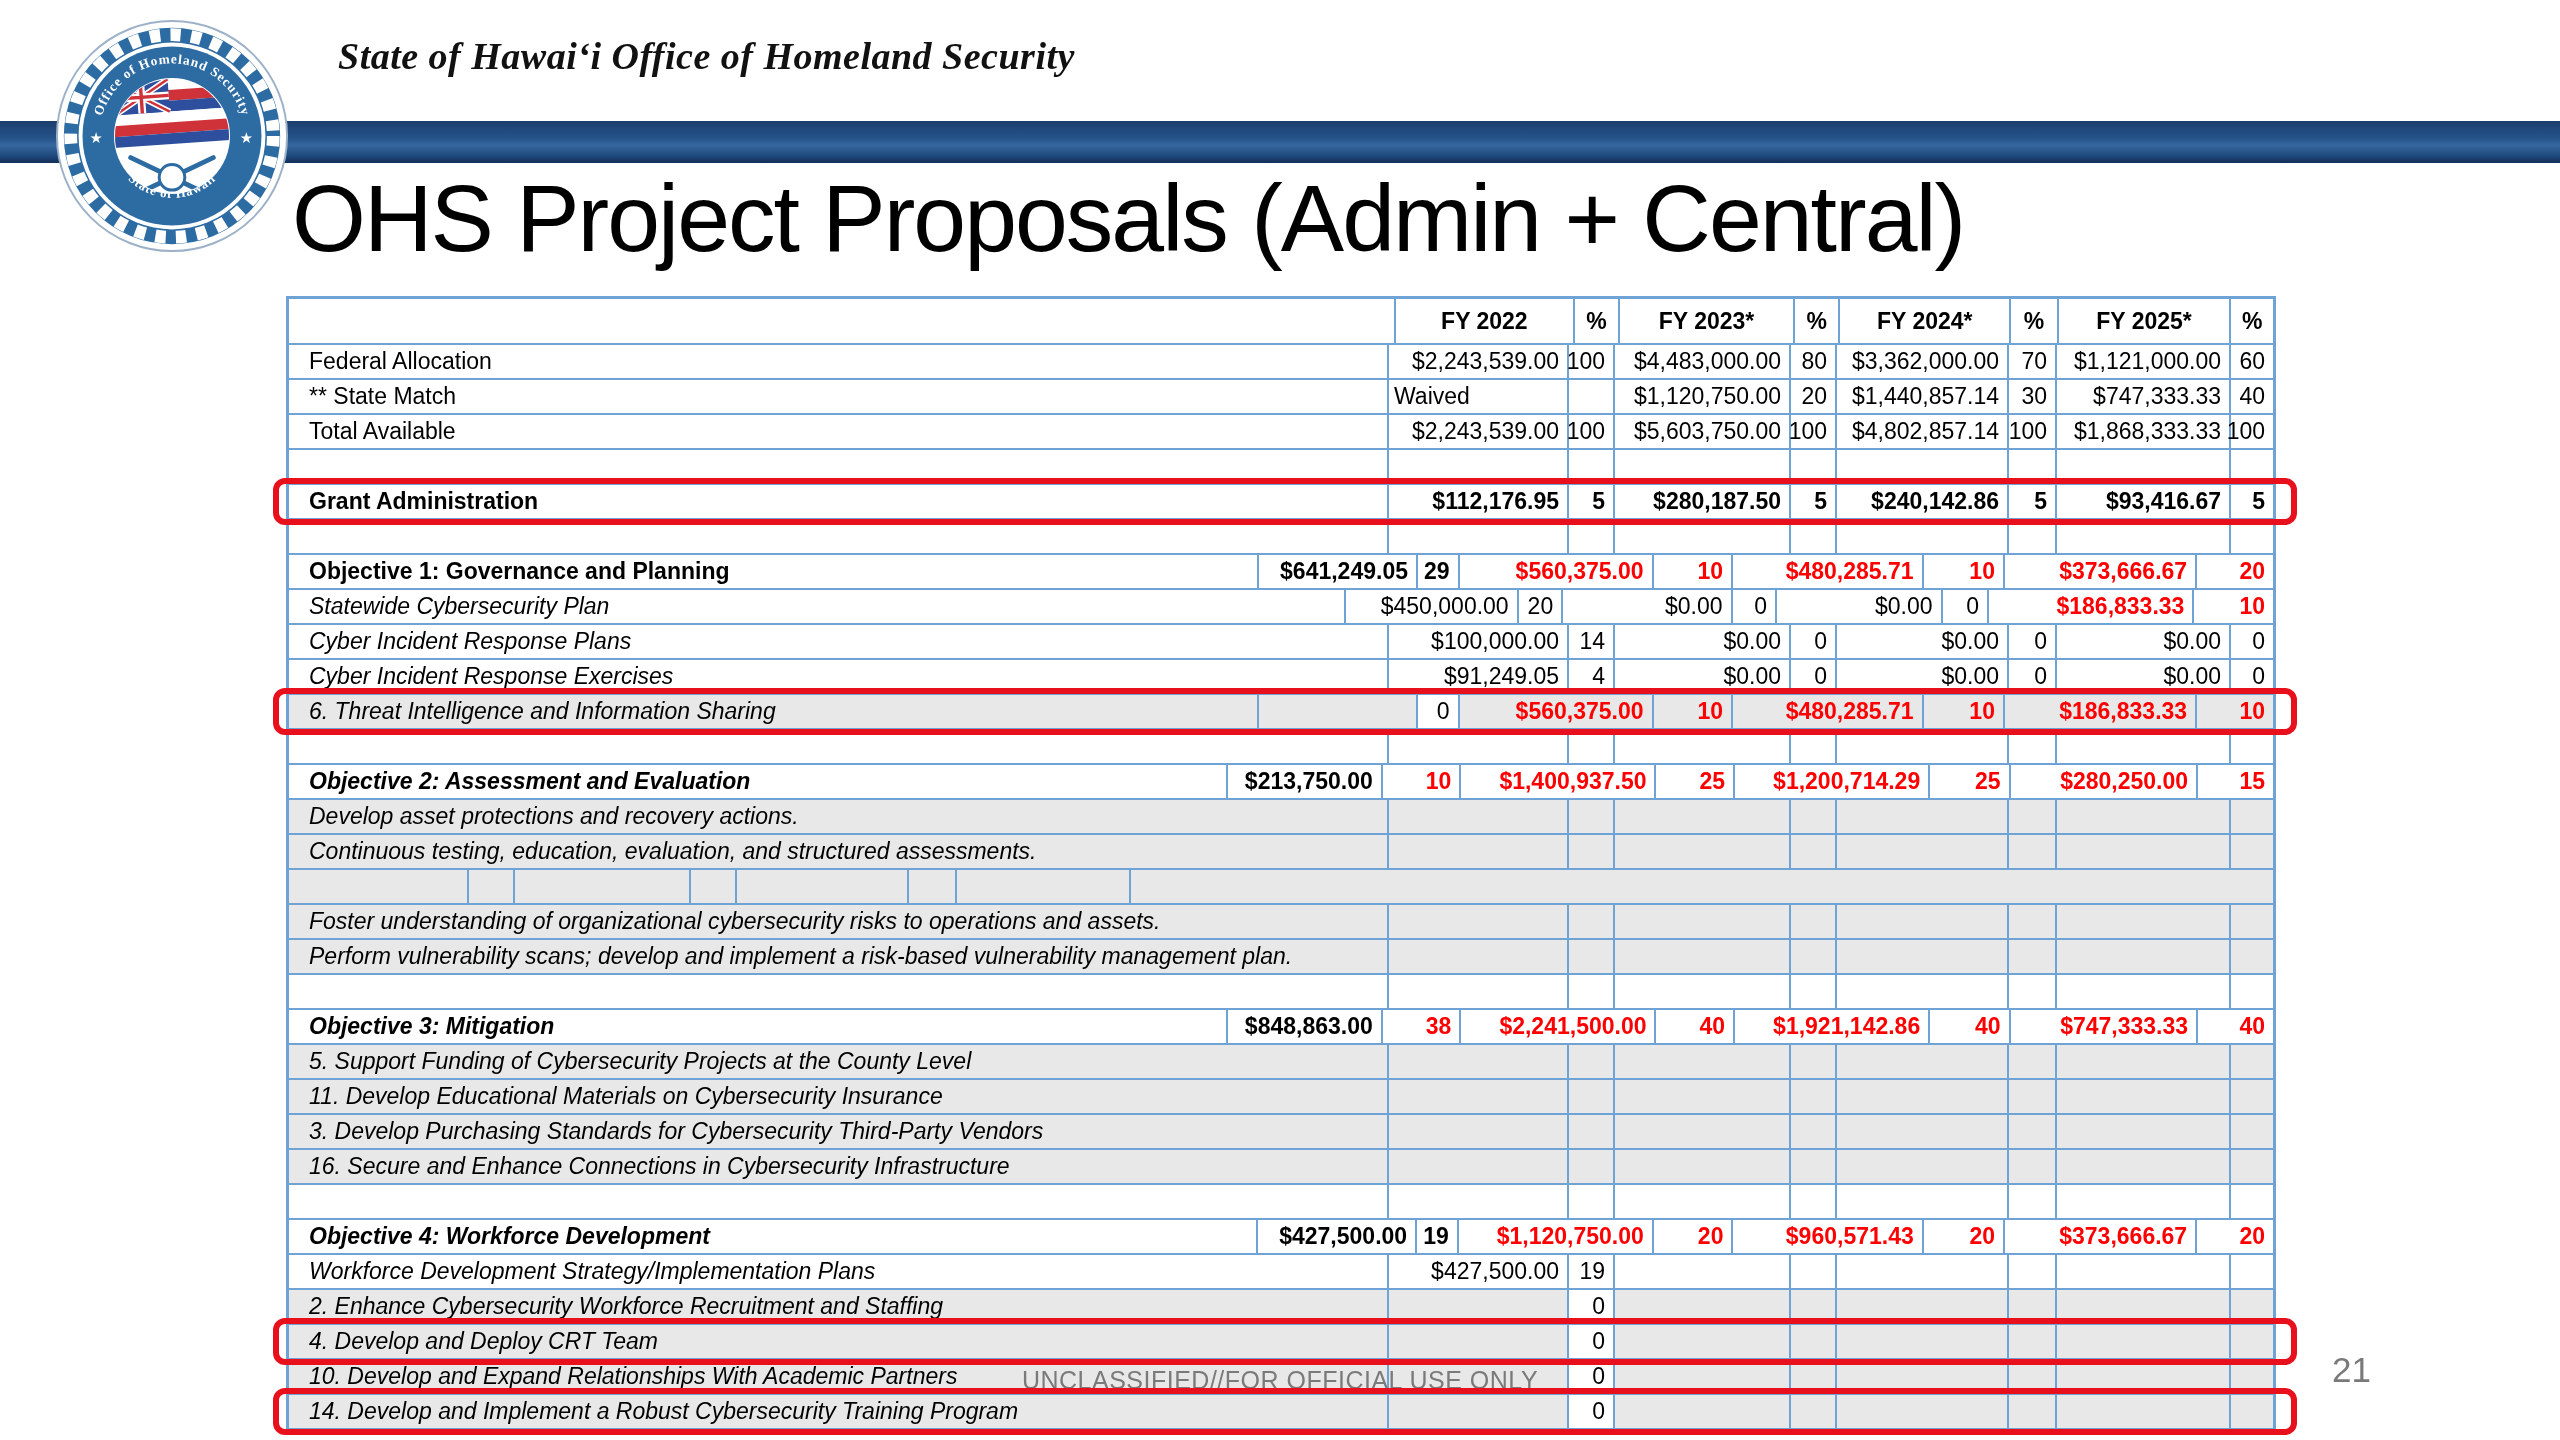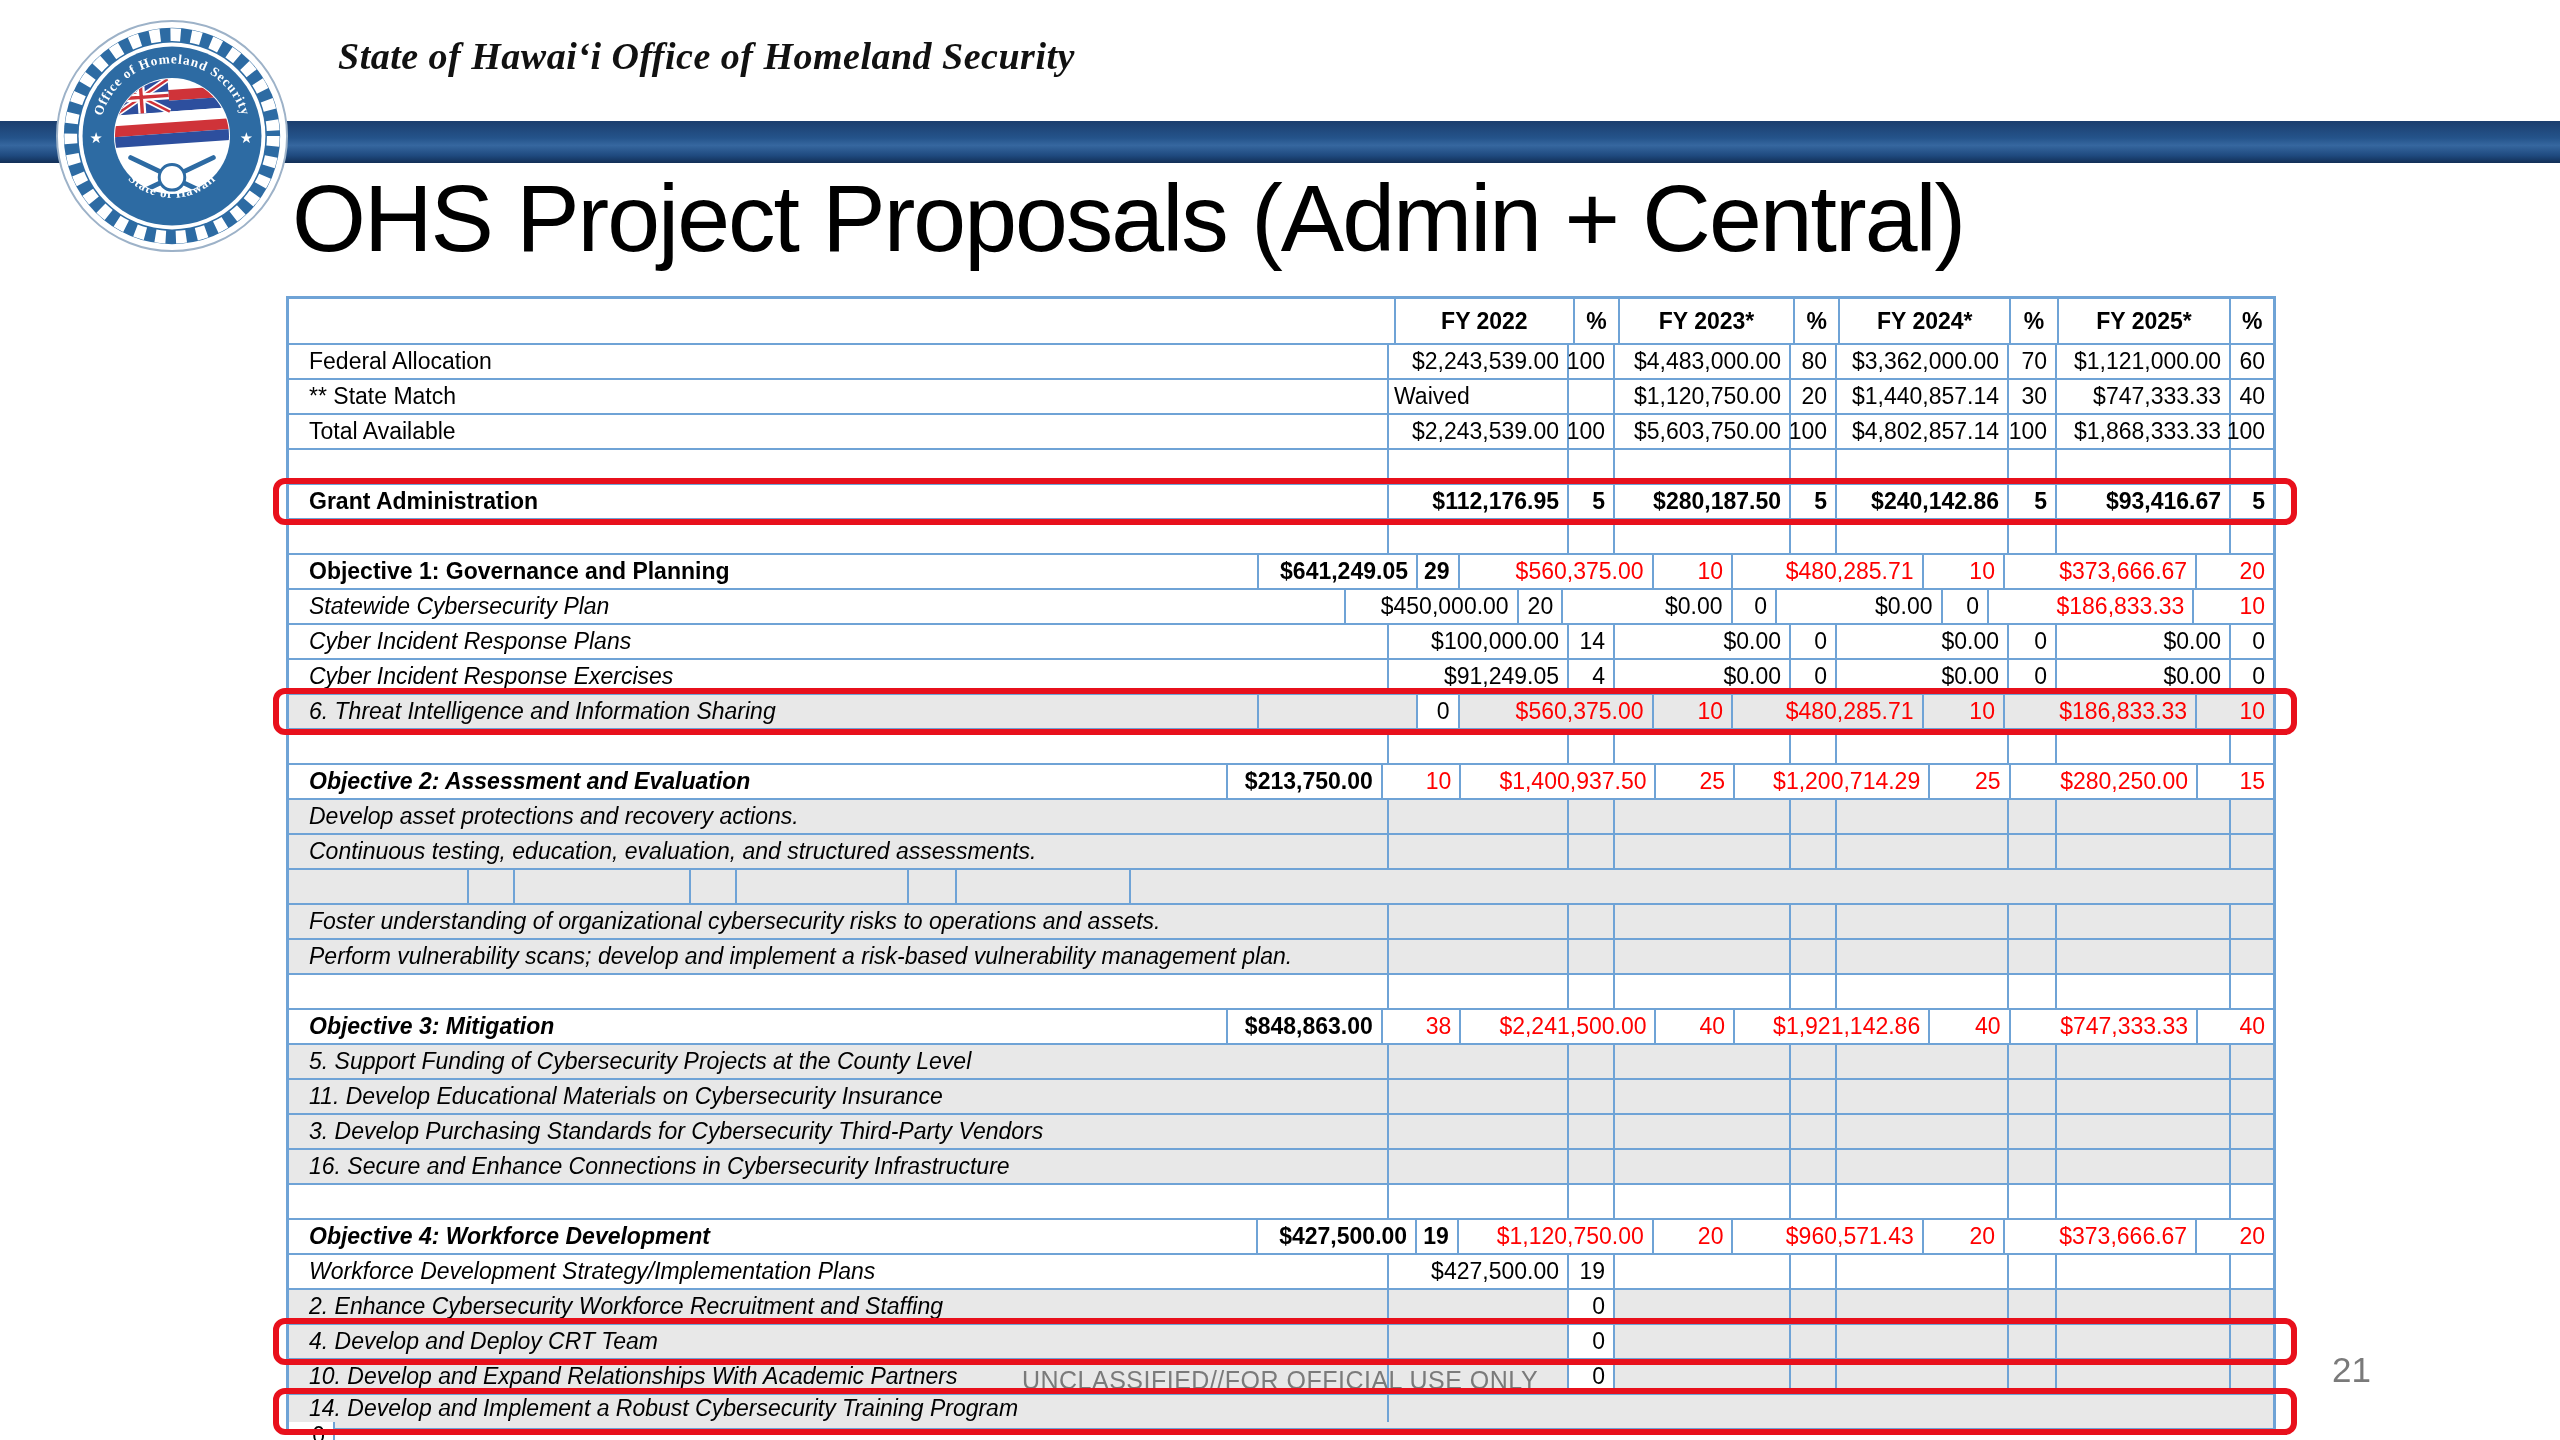--- a/index.html
+++ b/index.html
@@ -30,39 +30,39 @@
     font-size:95px;font-weight:400;color:#000;letter-spacing:-2px;white-space:nowrap;
   }
   .table-wrap{
     position:absolute;left:286px;top:296px;width:1984px;
     border:3px solid var(--grid-blue);background:#fff;
   }
   .row{
     display:flex;height:33px;border-bottom:2px solid var(--grid-blue);
     position:relative;background:#fff;
   }
-  .row:last-child{border-bottom:none;flex-direction:column;}
+  .row:last-child{border-bottom:none;}
   .row.header{height:44px;padding-left:16px;}
   .row.gray{background:var(--gray-row);}
   .cell{
     box-sizing:border-box;height:100%;border-right:2px solid var(--grid-blue);
     display:flex;align-items:center;white-space:nowrap;overflow:visible;
     font-size:23px;color:#000;
   }
   .cell:last-child{border-right:none;}
   .cell.white{background:#fff;}
   .hdr{justify-content:center;font-weight:700;font-size:23px;}
   .lbl{padding-left:20px;}
   .val{justify-content:flex-end;padding-right:8px;}
   .val.kl{justify-content:flex-start;padding-left:5px;}
   .italic{font-style:italic;}
   .bold{font-weight:700;}
   .bolditalic{font-weight:700;font-style:italic;}
   .kb{font-weight:700;}
-  .r{color:var(--text-red);font-weight:400;margin-left:38px;}
+  .r{color:var(--text-red);font-weight:700;margin-left:38px;}
   .row.highlight::after{
     content:"";position:absolute;left:-16px;right:-24px;top:-7px;bottom:-7px;
     border:6px solid var(--accent-red);border-radius:12px;
     pointer-events:none;z-index:5;
   }
   
   .c0{width:1100px;} .c1{width:180px;} .c2{width:46px;} .c3{width:176px;}
   .c4{width:46px;} .c5{width:172px;} .c6{width:48px;} .c7{width:174px;} .c8{width:42px;}
   .classification{
     position:absolute;left:50%;transform:translateX(-50%);top:1366px;

